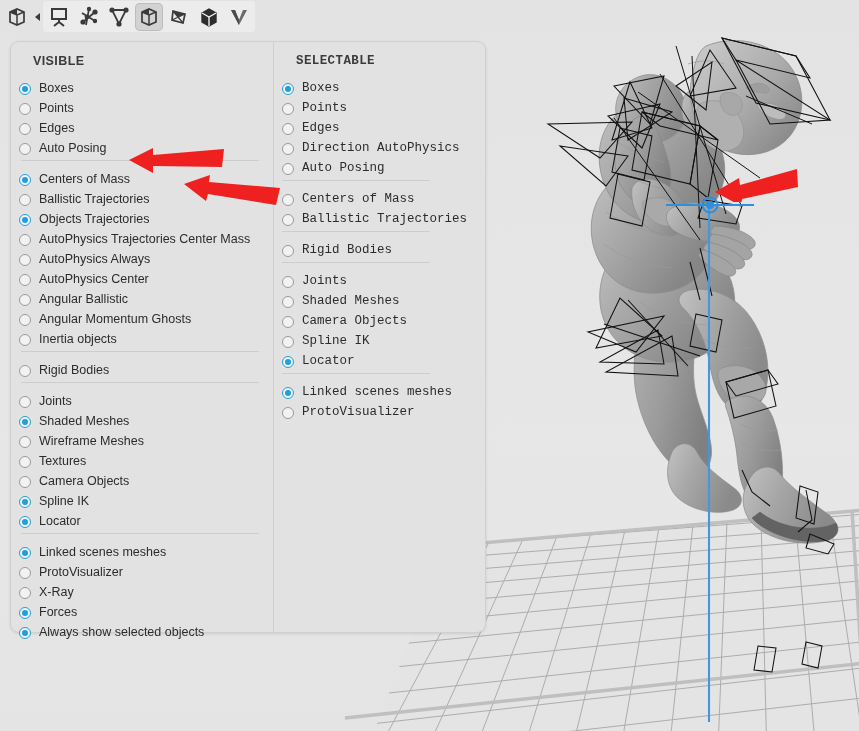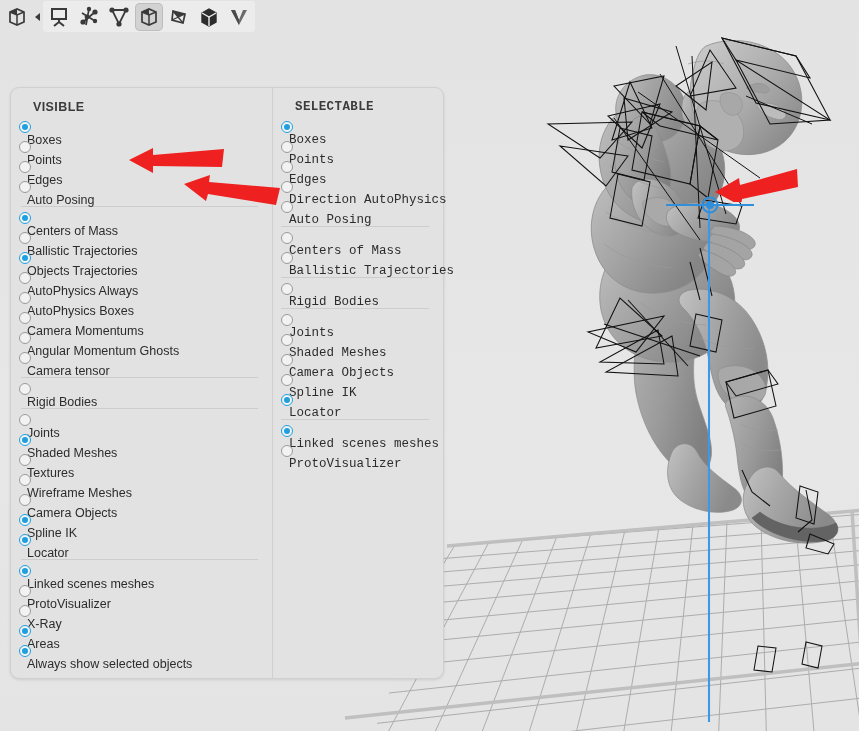--- a/index.html
+++ b/index.html
@@ -56,30 +56,29 @@
   }
   .tb-sep {
     width: 11px; height: 28px;
     display: flex; align-items: center; justify-content: center;
   }
 
   
   .panel {
     position: absolute;
     left: 10px; top: 41px;
-    width: 434px;
+    width: 476px;
     height: 592px;
     background: #e2e2e2;
     border: 1px solid #d0d0d0;
     border-radius: 9px;
     box-shadow: 0 1px 3px rgba(0,0,0,0.10);
     display: flex;
     z-index: 20;
     box-sizing: border-box;
-    margin-top: 46px;
   }
   .col {
     box-sizing: border-box;
     padding: 11px 0 0 0;
   }
   .col-left {
     width: 263px;
     border-right: 1px solid #cfcfcf;
   }
   .col-right {
@@ -88,26 +87,25 @@
   }
   .col-title {
     font-size: 12.5px;
     font-weight: bold;
     color: #3b3b3b;
     letter-spacing: 0.4px;
     padding: 1px 0 7px 22px;
   }
   .opt {
     display: flex;
-    align-items: flex-start;
+    align-items: flex-end;
     height: 20px;
     padding-left: 8px;
     cursor: pointer;
     user-select: none;
-    flex-direction: column;
   }
   .opt-label {
     font-size: 12.5px;
     color: #2c2c2c;
     margin-left: 8px;
     white-space: nowrap;
   }
   .radio {
     width: 12px; height: 12px;
     border-radius: 50%;
@@ -502,62 +500,66 @@
           <div class="opt">
             <span class="radio"></span>
             <span class="opt-label">Ballistic Trajectories</span>
           </div>
           <div class="opt">
             <span class="radio on"></span>
             <span class="opt-label">Objects Trajectories</span>
           </div>
           <div class="opt">
             <span class="radio"></span>
+            <span class="opt-label">AutoPhysics Trajectories Center Mass</span>
+          </div>
+          <div class="opt">
+            <span class="radio"></span>
             <span class="opt-label">AutoPhysics Always</span>
           </div>
           <div class="opt">
             <span class="radio"></span>
-            <span class="opt-label">AutoPhysics Boxes</span>
-          </div>
-          <div class="opt">
-            <span class="radio"></span>
-            <span class="opt-label">Camera Momentums</span>
+            <span class="opt-label">AutoPhysics Center</span>
+          </div>
+          <div class="opt">
+            <span class="radio"></span>
+            <span class="opt-label">Angular Ballistic</span>
           </div>
           <div class="opt">
             <span class="radio"></span>
             <span class="opt-label">Angular Momentum Ghosts</span>
           </div>
           <div class="opt">
             <span class="radio"></span>
-            <span class="opt-label">Camera tensor</span>
+            <span class="opt-label">Inertia objects</span>
           </div>
           <div class="divider"></div>
           <div class="opt">
             <span class="radio"></span>
             <span class="opt-label">Rigid Bodies</span>
           </div>
           <div class="divider"></div>
           <div class="opt">
             <span class="radio"></span>
             <span class="opt-label">Joints</span>
           </div>
           <div class="opt">
             <span class="radio on"></span>
             <span class="opt-label">Shaded Meshes</span>
           </div>
           <div class="opt">
             <span class="radio"></span>
+            <span class="opt-label">Wireframe Meshes</span>
+          </div>
+          <div class="opt">
+            <span class="radio"></span>
             <span class="opt-label">Textures</span>
           </div>
           <div class="opt">
             <span class="radio"></span>
-            <span class="opt-label">Wireframe Meshes</span>
-          </div>
-          <div class="opt">
-            <span class="radio"></span>
             <span class="opt-label">Camera Objects</span>
           </div>
           <div class="opt">
             <span class="radio on"></span>
             <span class="opt-label">Spline IK</span>
           </div>
           <div class="opt">
             <span class="radio on"></span>
             <span class="opt-label">Locator</span>
           </div>
@@ -569,21 +571,21 @@
           <div class="opt">
             <span class="radio"></span>
             <span class="opt-label">ProtoVisualizer</span>
           </div>
           <div class="opt">
             <span class="radio"></span>
             <span class="opt-label">X-Ray</span>
           </div>
           <div class="opt">
             <span class="radio on"></span>
-            <span class="opt-label">Areas</span>
+            <span class="opt-label">Forces</span>
           </div>
           <div class="opt">
             <span class="radio on"></span>
             <span class="opt-label">Always show selected objects</span>
           </div>
         </div>
     </div>
 
     <div class="col col-right">
       <div class="col-title">SELECTABLE</div>

